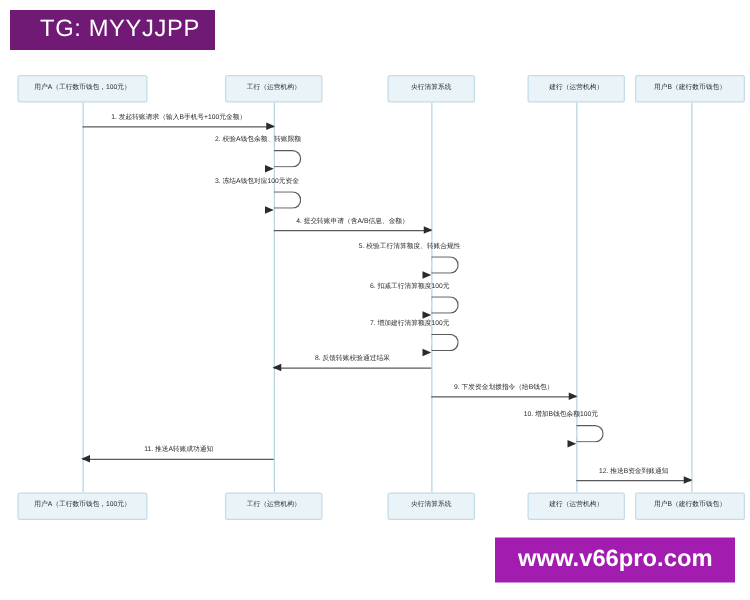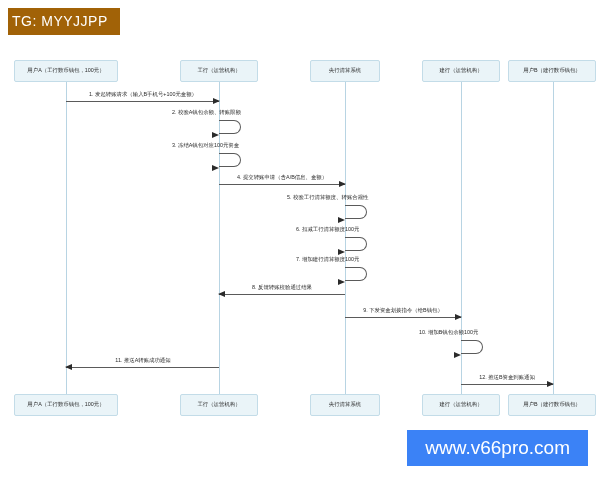--- a/index.html
+++ b/index.html
@@ -13,42 +13,43 @@
     font-family: "Liberation Sans", "DejaVu Sans", sans-serif;
     overflow: hidden;
     position: relative;
   }
 
   
   #tg-badge {
     position: absolute;
     left: 8px;
     top: 8px;
-    background: #a16207;
+    background: #701a75;
     color: #ffffff;
-    font-size: 14px;
+    font-size: 19px;
     letter-spacing: 0.5px;
-    padding: 6px 12px 7px 4px;
+    padding: 6px 12px 7px 24px;
     line-height: 1;
     white-space: nowrap;
     z-index: 40;
   }
 
   
   #watermark {
     position: absolute;
     right: 12px;
     bottom: 14px;
-    background: #3b82f6;
+    background: #a21caf;
     color: #ffffff;
     font-size: 19px;
     padding: 8px 18px 9px 18px;
     line-height: 1;
     white-space: nowrap;
     z-index: 40;
+    font-weight: bold;
   }
 
   
   #diagram-canvas {
     position: absolute;
     left: 0;
     top: 0;
     width: 600px;
     height: 480px;
     background: #ffffff;

